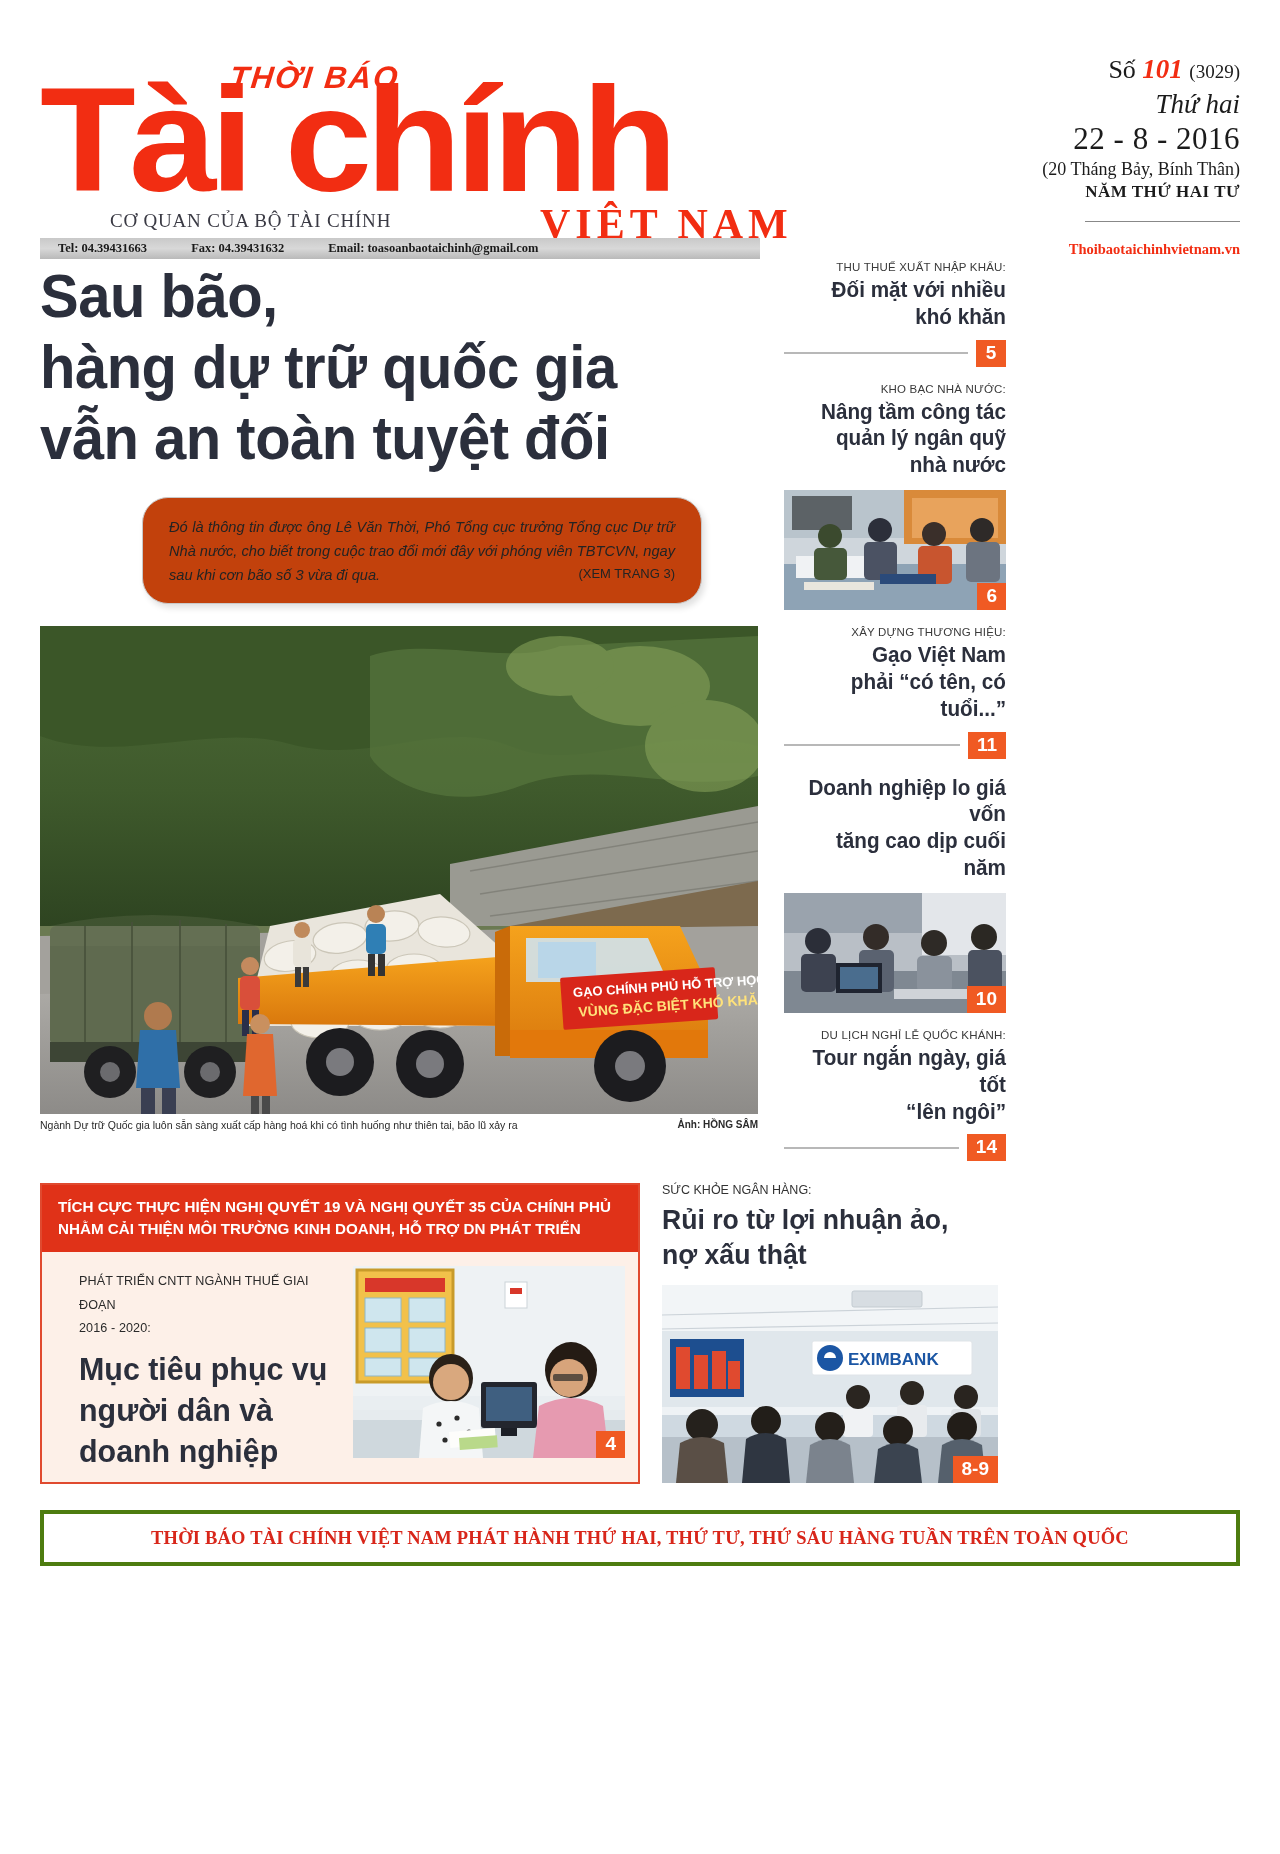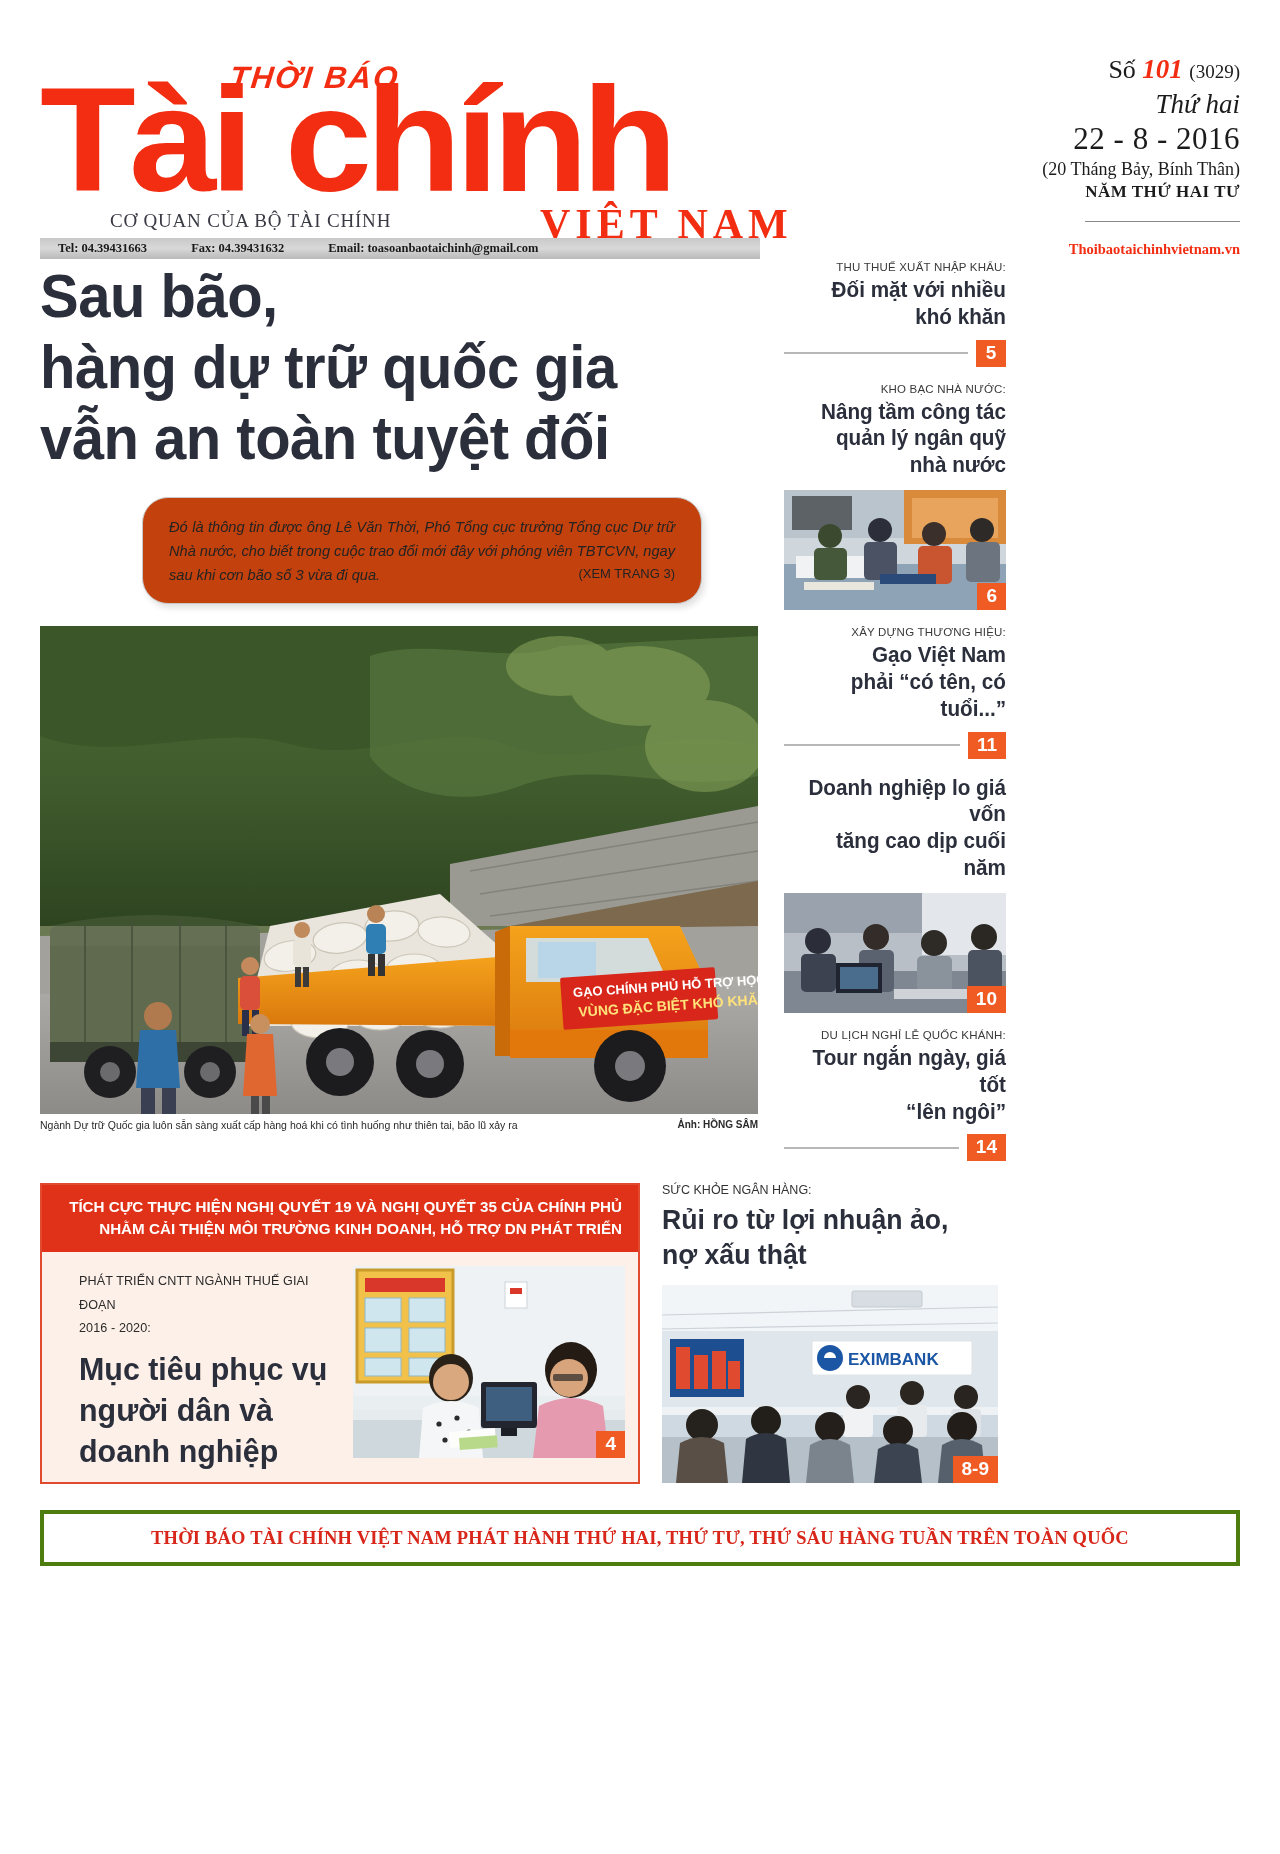--- a/index.html
+++ b/index.html
@@ -282,21 +282,21 @@
     border: 2px solid #e04a2f;
     background: #fdf0e8;
   }
   .promo-head {
     background: #e03218;
     color: #fff;
     font-family: "Liberation Sans", sans-serif;
     font-weight: bold;
     font-size: 15.2px;
     line-height: 1.42;
-    text-align: right;
+    text-align: left;
     padding: 11px 16px 12px 16px;
   }
   .promo-body {
     display: flex;
     padding: 14px 0 0 11px;
   }
   .promo-text { width: 300px; padding: 4px 10px 10px 26px; }
   .promo-kicker {
     font-family: "Liberation Sans", sans-serif;
     font-size: 12.6px;

